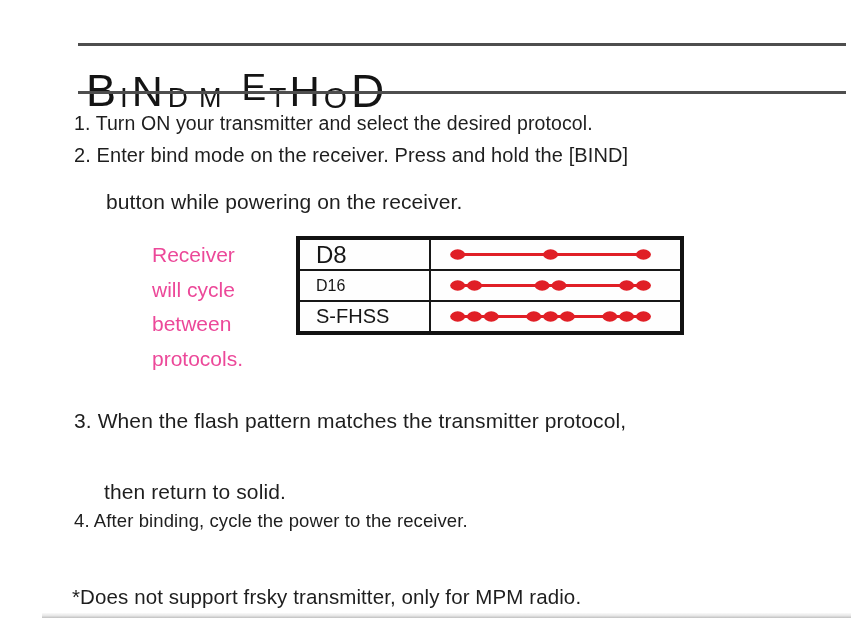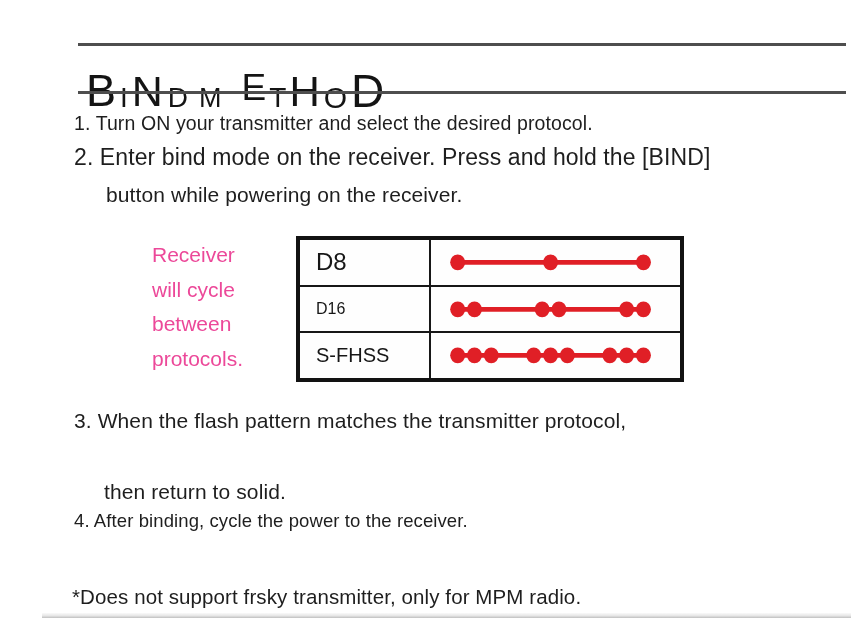--- a/index.html
+++ b/index.html
@@ -10,33 +10,33 @@
   .rule{position:absolute;height:3px;background:#4e4e4e;}
   #rule-top{left:78px;top:43px;width:768px;}
   #rule-title{left:78px;top:91px;width:768px;}
   .title{
     position:absolute;left:86px;top:42px;height:47px;
     display:flex;align-items:flex-end;color:#141414;letter-spacing:1px;
   }
   .title span{display:inline-block;line-height:0.86;font-weight:400;}
   .step{position:absolute;white-space:pre;letter-spacing:0.1px;text-align:right;}
   #step1{left:74px;top:112px;font-size:19.5px;}
-  #step2a{left:74px;top:144px;font-size:23px;}
-  #step2b{left:106px;top:183px;font-size:21px;}
+  #step2a{left:74px;top:144px;font-size:20px;}
+  #step2b{left:106px;top:190px;font-size:21px;}
   #step3a{left:74px;top:409px;font-size:21px;}
   #step3b{left:104px;top:443px;font-size:18.5px;}
   #step3c{left:104px;top:480px;font-size:21px;}
   #step4{left:74px;top:510px;font-size:18.5px;}
   #footnote{left:72px;top:565px;font-size:20.5px;margin-top:20px;}
   #side-note{
     position:absolute;left:152px;top:238px;
     font-size:21px;line-height:34.5px;color:#ec4899;
   }
   .ptable{
-    position:absolute;left:296px;top:236px;width:388px;height:146px;
+    position:absolute;left:296px;top:236px;width:388px;height:99px;
     border:4px solid #121212;box-sizing:border-box;background:#fefefe;
     display:flex;flex-direction:column;text-align:center;
   }
   .trow{flex:1;display:flex;border-bottom:2.5px solid #171717;min-height:0;}
   .trow:last-child{border-bottom:none;}
   .tlabel{
     width:131px;border-right:2.5px solid #171717;box-sizing:border-box;
     display:flex;align-items:center;padding-left:16px;color:#161616;
   }
   .tpattern{flex:1;position:relative;}

